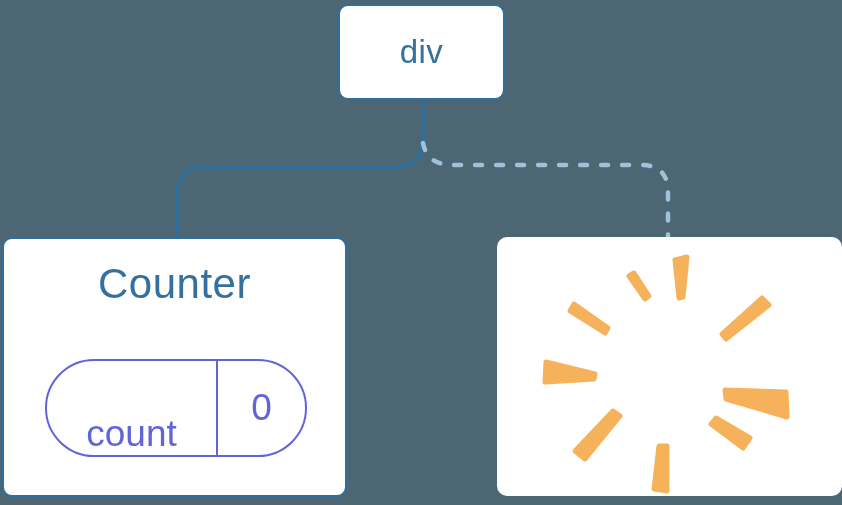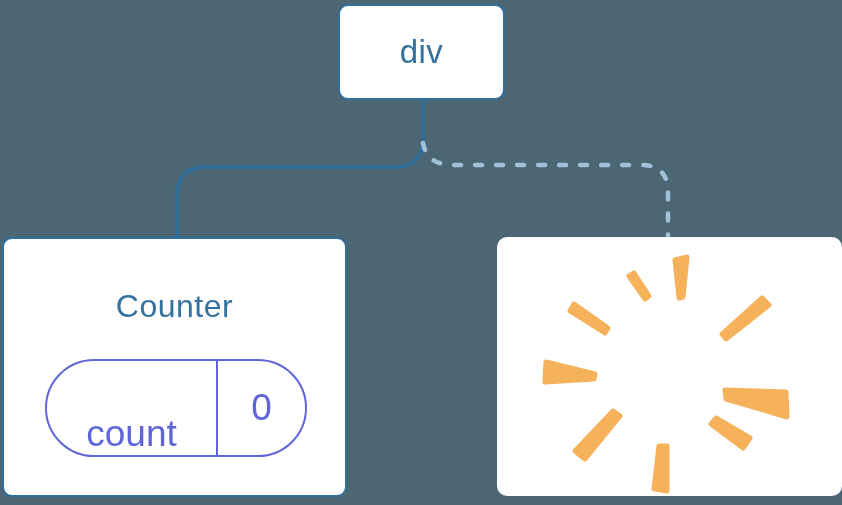--- a/index.html
+++ b/index.html
@@ -60,24 +60,24 @@
     font-size: 33px;
     font-weight: 500;
     letter-spacing: 0.5px;
   }
   .node-counter {
     left: 2px; top: 237px;
     width: 345px; height: 260px;
     border: 2.5px solid var(--node-border);
   }
   .counter-title {
-    margin-top: 49px;
+    margin-top: 21px;
     text-align: center;
     color: var(--node-text);
-    font-size: 32px;
+    font-size: 42px;
     font-weight: 500;
     letter-spacing: 0.5px;
   }
   .state-pill {
     position: absolute;
     left: 41px; top: 120px;
     width: 262px; height: 98px;
     border: 2px solid var(--state-accent);
     border-radius: 49px;
     display: flex;

